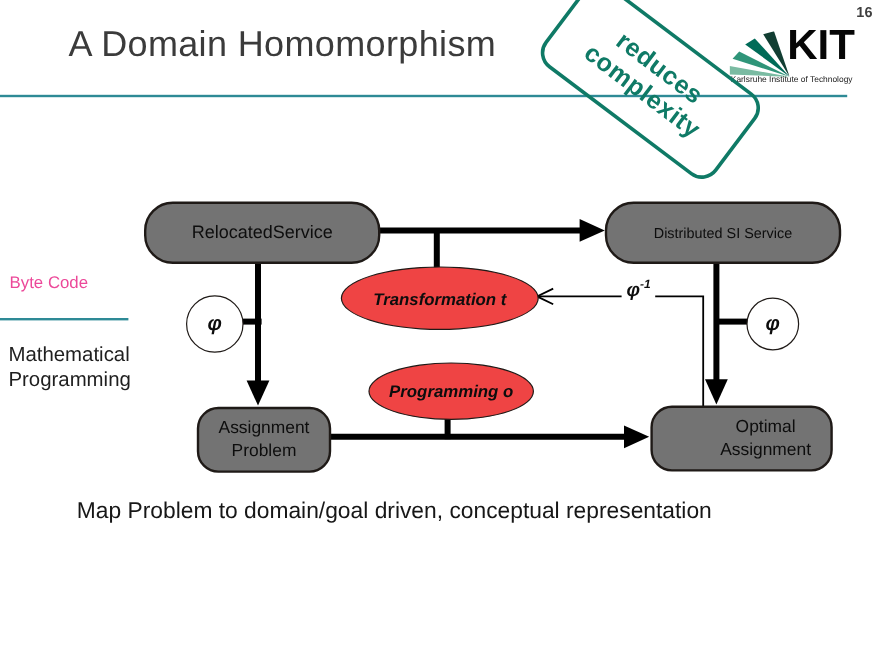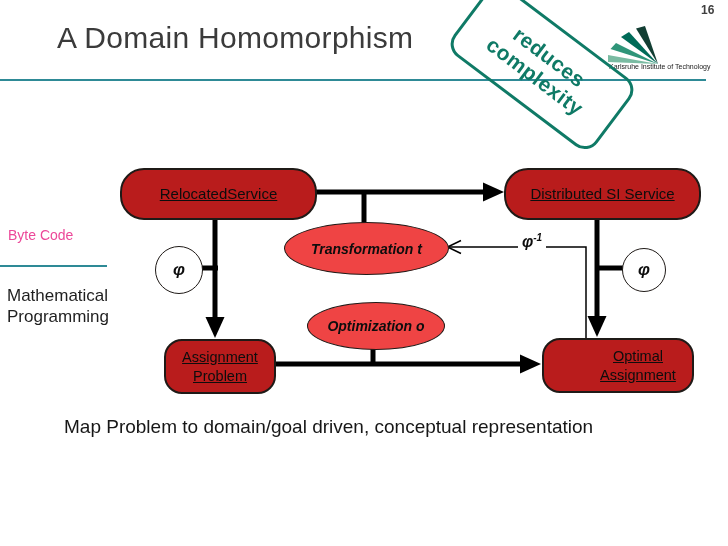--- a/index.html
+++ b/index.html
@@ -1,41 +1,41 @@
 <!DOCTYPE html>
 <html><head>
 <meta charset="utf-8">
 <style>
   html,body{margin:0;padding:0;}
   body{
     width:728px;height:546px;position:relative;overflow:hidden;
     background:#ffffff;font-family:"Liberation Sans",sans-serif;
   }
   
-  .page-number{position:absolute;left:701px;top:3px;width:26px;font-size:12px;font-weight:bold;color:#3f3f3f;text-align:left;}
+  .page-number{position:absolute;left:701px;top:3px;width:26px;font-size:12px;font-weight:bold;color:#3f3f3f;text-align:right;}
   .slide-title{position:absolute;left:30px;top:21px;font-size:30px;letter-spacing:.3px;color:#3b3b3b;white-space:nowrap;margin-left:27px;}
   .title-rule{position:absolute;left:0;top:79px;width:706px;height:2px;background:#2e8a96;}
   
   .stamp{
     position:absolute;left:452px;top:24px;width:174px;height:80px;
     border:3px solid #0f7a66;border-radius:16px;transform:rotate(37deg);
     display:flex;flex-direction:column;align-items:center;justify-content:center;
     color:#0f7a66;font-weight:bold;font-size:21px;line-height:1.12;letter-spacing:.5px;
     background:transparent;z-index:4;
   }
   
   .kit-logo{position:absolute;left:606px;top:22px;width:118px;height:52px;z-index:2;}
   .kit-fan{position:absolute;left:2px;top:4px;}
   .kit-acronym{position:absolute;left:50px;top:-8px;font-size:35px;font-weight:bold;color:#060606;letter-spacing:0;line-height:1.35;}
   .kit-subtitle{position:absolute;left:3px;top:41px;font-size:7px;color:#1a1a1a;white-space:nowrap;}
   
   .node{
-    position:absolute;background:#b91c1c;border:2px solid #1f1a17;border-radius:24px;
+    position:absolute;background:#737373;border:2px solid #1f1a17;border-radius:24px;
     display:flex;align-items:center;justify-content:center;text-align:center;
-    color:#0d0d0d;z-index:2;line-height:1.25;text-decoration:underline;
+    color:#0d0d0d;z-index:2;line-height:1.25;
   }
   .node.small{border-radius:18px;font-size:14.5px;}
   .ellipse{
     position:absolute;background:#ef4444;border:1.6px solid #1f1a17;border-radius:50%;
     display:flex;align-items:center;justify-content:center;text-align:center;
     font-style:italic;font-weight:bold;font-size:14px;color:#0d0d0d;z-index:2;
   }
   .phi-circle{
     position:absolute;background:#ffffff;border:1.6px solid #1f1a17;border-radius:50%;
     display:flex;align-items:center;justify-content:center;
@@ -103,34 +103,35 @@
   <span>complexity</span>
 </div>
 
 <div class="kit-logo">
   <svg class="kit-fan" width="50" height="40" viewBox="0 0 50 40">
     <polygon points="50,38 37,0 28,2.5" fill="#123e33"></polygon>
     <polygon points="50,38 21,6 13,11" fill="#006b58"></polygon>
     <polygon points="50,38 8,17 2.5,23" fill="#2f9579"></polygon>
     <polygon points="50,38 0,29 0,36" fill="#7abba2"></polygon>
   </svg>
+  <div class="kit-acronym">KIT</div>
   <div class="kit-subtitle">Karlsruhe Institute of Technology</div>
 </div>
 
 <div class="node" style="left:120px;top:168px;width:193px;height:48px;font-size:15px;">RelocatedService</div>
 
-<div class="node" style="left:504px;top:168px;width:193px;height:48px;font-size:15px;">Distributed SI Service</div>
+<div class="node" style="left:504px;top:168px;width:193px;height:48px;font-size:12px;">Distributed SI Service</div>
 
 <div class="node small" style="left:164px;top:339px;width:108px;height:51px;">Assignment Problem</div>
 
 <div class="node small" style="left:542px;top:338px;width:108px;height:51px;padding-left:40px;">Optimal Assignment</div>
 
 <div class="ellipse" style="left:284px;top:222px;width:163px;height:51px;">Transformation t</div>
 
-<div class="ellipse" style="left:307px;top:302px;width:136px;height:46px;">Optimization o</div>
+<div class="ellipse" style="left:307px;top:302px;width:136px;height:46px;">Programming o</div>
 
 <div class="phi-circle" style="left:155px;top:246px;width:46px;height:46px;">φ</div>
 
 <div class="phi-circle" style="left:622px;top:248px;width:42px;height:42px;">φ</div>
 
 <div class="phi-inverse"><span>φ</span><sup>-1</sup></div>
 
 <div class="byte-code">Byte Code</div>
 <div class="side-rule"></div>
 <div class="math-programming">Mathematical Programming</div>

